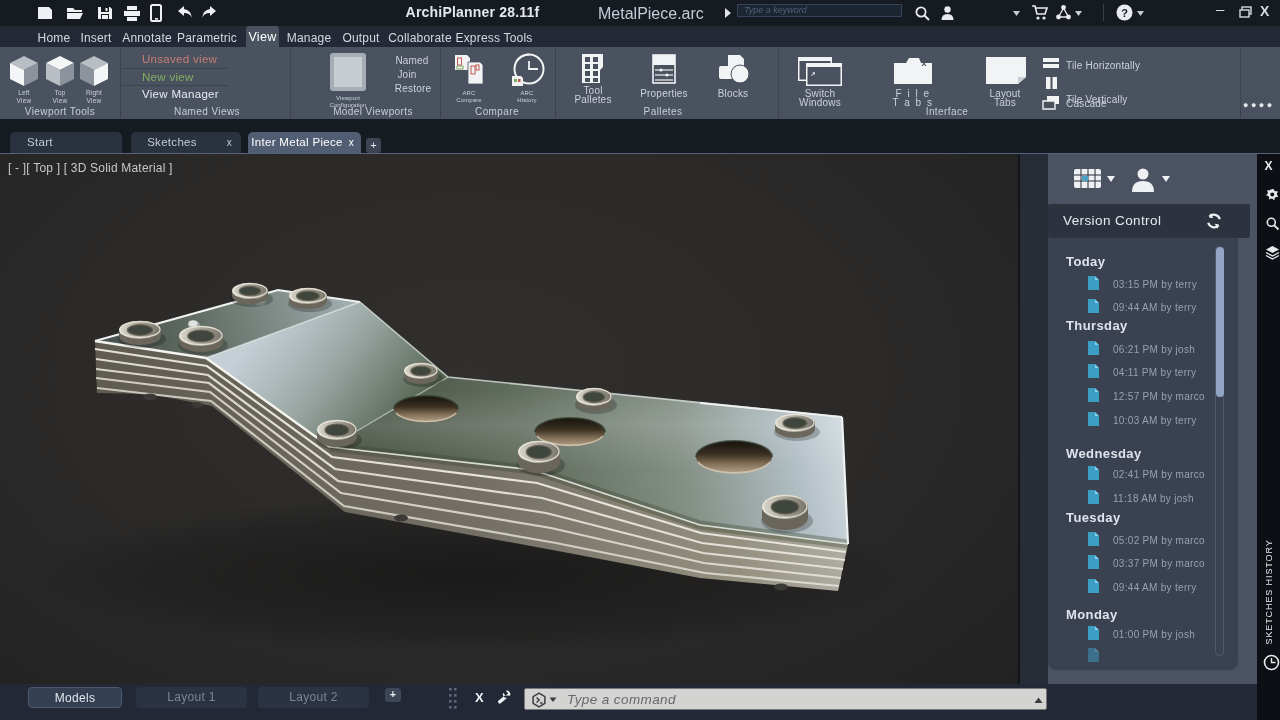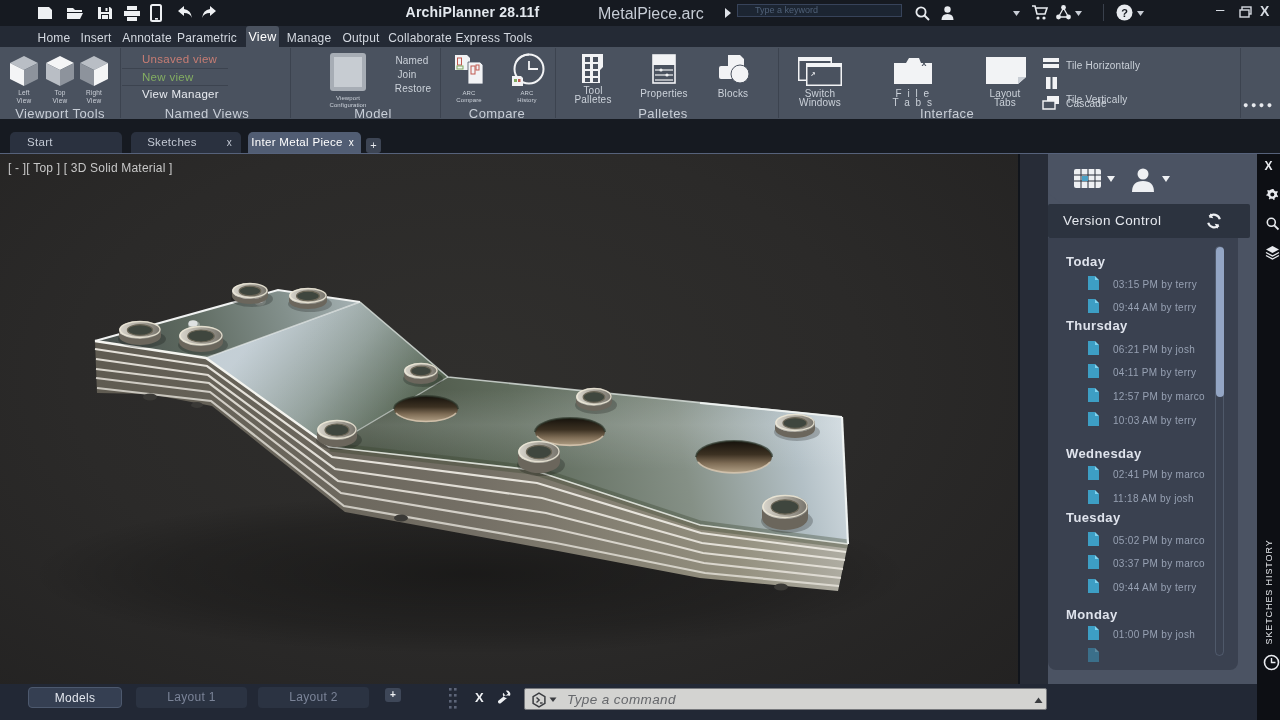--- a/index.html
+++ b/index.html
@@ -5,32 +5,32 @@
 html,body{margin:0;padding:0;width:1280px;height:720px;overflow:hidden;background:#0d0f14;}
 *{box-sizing:border-box;font-family:"Liberation Sans",sans-serif;}
 .abs{position:absolute;}
 #app{position:relative;width:1280px;height:720px;background:#161a21;}
 
 
 #titlebar{left:0;top:0;width:1280px;height:40px;background:#161a21;}
 .ticon{position:absolute;top:3px;}
 #apptitle{position:absolute;left:400px;top:4px;width:145px;text-align:center;color:#e3e8ee;font-size:14px;font-weight:bold;letter-spacing:.2px;}
 #docname{position:absolute;left:598px;top:5px;color:#c6ccd5;font-size:16px;}
-#searchbox{position:absolute;left:737px;top:4px;width:165px;height:13px;background:#1c2532;border:1px solid #37435a;color:#4f6077;font-size:9px;padding:0 17px;line-height:11px;}
+#searchbox{position:absolute;left:737px;top:4px;width:165px;height:13px;background:#1c2532;border:1px solid #37435a;color:#4f6077;font-size:9px;font-style:italic;padding:0 6px;line-height:11px;}
 .winbtn{position:absolute;top:4px;color:#d6dbe2;font-size:13px;}
 
 
 #menubar{left:0;top:26px;width:1280px;height:21px;background:#242a35;}
 .mitem{position:absolute;top:5px;color:#d4d9e1;font-size:12px;letter-spacing:.2px;transform:translateX(-50%);white-space:nowrap;}
 #mview{position:absolute;left:246px;top:0;width:33px;height:21px;background:#4a525f;border-radius:3px 3px 0 0;color:#fff;font-size:12.5px;text-align:center;line-height:22px;letter-spacing:.3px;}
 
 
 #ribbon{left:0;top:47px;width:1280px;height:72px;background:#4a525f;}
 .rdiv{position:absolute;top:1px;width:1px;height:70px;background:#3c434f;}
-.seclabel{position:absolute;top:59px;color:#c8ced7;font-size:13px;letter-spacing:.4px;text-align:center;}
+.seclabel{position:absolute;top:59px;color:#c8ced7;font-size:10px;letter-spacing:.4px;text-align:center;}
 .cubelabel{position:absolute;color:#ccd1d9;font-size:6.5px;text-align:center;line-height:7.5px;letter-spacing:.2px;}
 .nv{position:absolute;left:142px;font-size:11.5px;letter-spacing:.3px;}
 .nvline{position:absolute;left:122px;width:106px;height:1px;background:#3c434f;}
 .ribsmall{position:absolute;color:#ccd2da;font-size:6px;text-align:center;line-height:6.5px;letter-spacing:.1px;}
 .ribmid{position:absolute;color:#ccd2da;font-size:10px;text-align:center;line-height:8.5px;letter-spacing:.2px;}
 .tilelabel{position:absolute;color:#ccd2da;font-size:10px;letter-spacing:.2px;}
 #ribdots{position:absolute;left:1243px;top:53px;color:#e8eaee;font-size:9px;letter-spacing:2.5px;}
 
 
 #tabrow{left:0;top:119px;width:1280px;height:32px;background:#161a21;}

